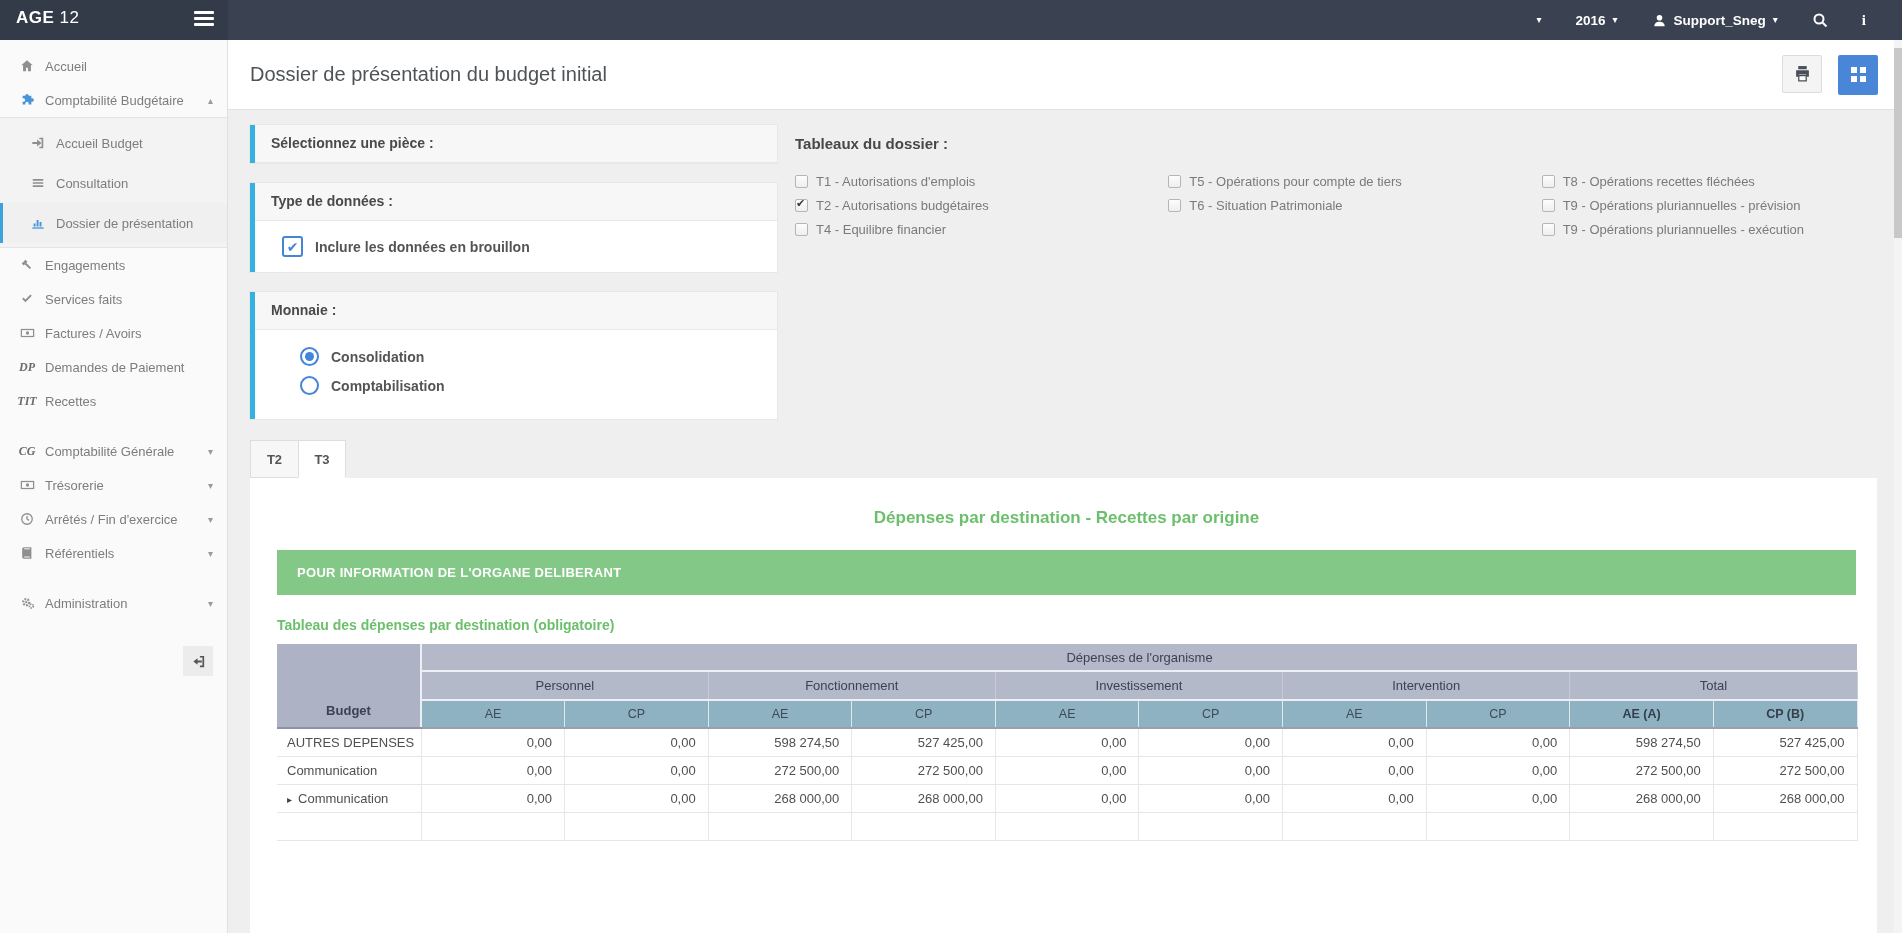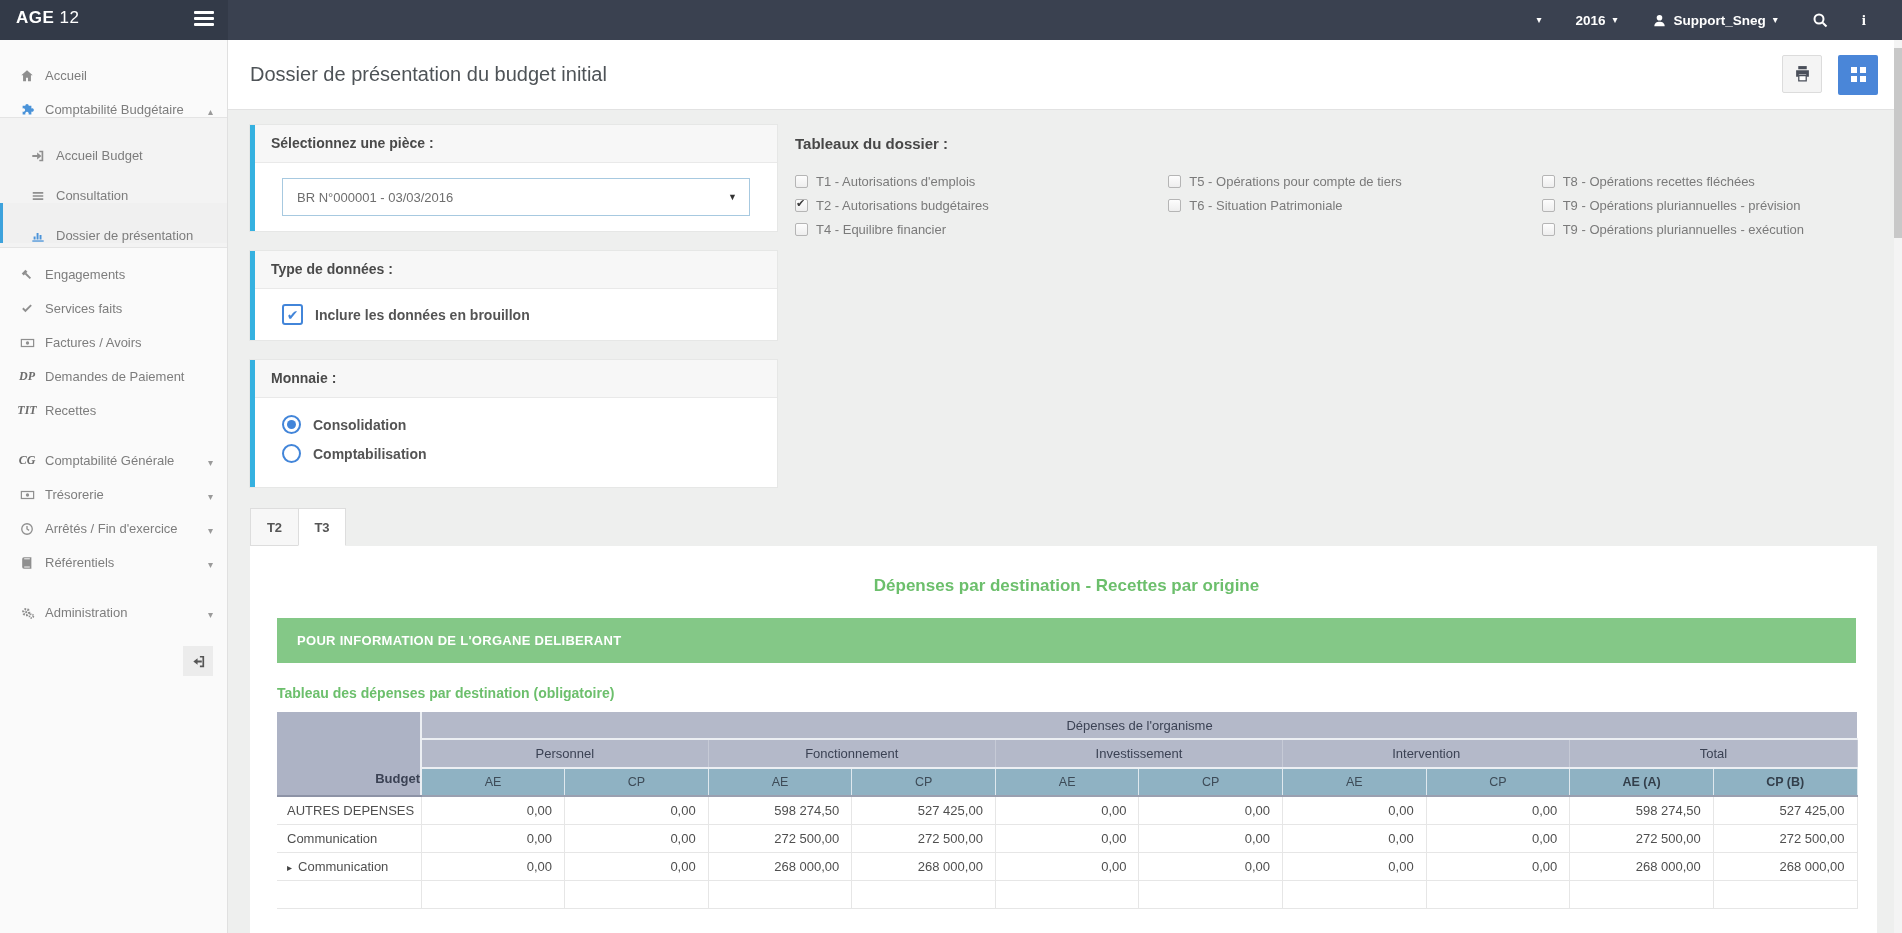--- a/index.html
+++ b/index.html
@@ -15,21 +15,21 @@
   .hamburger { position:absolute; right:14px; top:11px; width:20px; height:18px; cursor:pointer; }
   .hamburger span { display:block; height:3px; background:#fff; margin-bottom:3px; border-radius:1px; }
   .topbar-right { margin-left:auto; display:flex; align-items:center; gap:34px; padding-right:36px; color:#fff; }
   .tb-item { display:flex; align-items:center; gap:7px; font-size:13.5px; font-weight:700; color:#fff; cursor:pointer; }
   .caret { font-size:10px; color:#fff; line-height:1; }
   .tb-icon { color:#fff; }
   .info-glyph { font-weight:700; font-size:15px; font-family:"Liberation Serif",serif; }
 
   
   .sidebar { position:absolute; left:0; top:40px; width:228px; height:893px; background:#fafafa; border-right:1px solid #e0e0e0; padding-top:9px; }
-  .side-item { height:34px; display:flex; align-items:flex-end; padding-left:15px; cursor:pointer; position:relative; color:#7d7d7d; }
+  .side-item { height:34px; display:flex; align-items:center; padding-left:15px; cursor:pointer; position:relative; color:#7d7d7d; }
   .side-item .icon { width:24px; color:#8f8f8f; display:flex; justify-content:center; }
   .side-item .lbl { font-size:13px; margin-left:6px; white-space:nowrap; }
   .side-item .side-caret { position:absolute; right:14px; font-size:10px; color:#9a9a9a; }
   .side-item.gap { margin-top:16px; }
   .txt-icon { font-family:"Liberation Serif",serif; font-style:italic; font-weight:700; font-size:12px; color:#6d6d6d; }
   .submenu { background:#f3f3f3; border-top:1px solid #e4e4e4; border-bottom:1px solid #e4e4e4; padding:5px 0 4px 0; margin-top:0; }
   .submenu .side-item { height:40px; padding-left:26px; }
   .side-item.active { background:#f0f0f0; }
   .side-item.active::before { content:""; position:absolute; left:0; top:0; bottom:0; width:3px; background:#3da2dc; }
   .icon.blue, .side-item.active .icon { color:#4a93d9; }
@@ -52,21 +52,21 @@
   .panel { width:527px; border-left:5px solid #35b1e0; background:#fff; box-shadow:0 0 0 1px rgba(0,0,0,0.03); }
   .panel + .panel { margin-top:20px; }
   .panel-head { background:#f7f7f7; border-bottom:1px solid #e9e9e9; padding:10px 16px; font-size:14px; font-weight:700; color:#4a4a4a; height:38px; }
   .panel-body { background:#fff; padding:15px 27px; }
   .select-box { width:468px; height:38px; border:1px solid #a7c9e0; background:#fff; display:flex; align-items:center; padding:0 14px; cursor:pointer; position:relative; }
   .select-box .sel-text { font-size:13px; color:#6e6e6e; }
   .select-box .sel-caret { position:absolute; right:12px; font-size:9px; color:#333; }
   .chk-row { display:flex; align-items:center; }
   .chk-box { width:21px; height:21px; border:2px solid #4285d9; border-radius:3px; background:#fff; display:flex; align-items:center; justify-content:center; color:#4285d9; font-size:14px; font-weight:700; cursor:pointer; }
   .chk-lbl { margin-left:12px; font-size:14px; font-weight:700; color:#545454; }
-  .radio-row { display:flex; align-items:center; cursor:pointer; }
+  .radio-row { display:flex; align-items:center; cursor:pointer;margin-left:18px; }
   .radio-row + .radio-row { margin-top:10px; }
   .radio-circ { width:19px; height:19px; border:2px solid #4285d9; border-radius:50%; display:flex; align-items:center; justify-content:center; }
   .radio-circ.on::after { content:""; width:9px; height:9px; border-radius:50%; background:#4285d9; }
   .radio-lbl { margin-left:12px; font-size:14px; font-weight:700; color:#545454; }
   .p3-body { padding:17px 27px 24px 27px; }
 
   
   .tableaux { position:absolute; left:545px; top:0; width:1120px; }
   .tableaux-title { margin-top:10px; font-size:15px; font-weight:700; color:#474747; }
   .tableaux-cols { display:flex; margin-top:17px; }
@@ -88,21 +88,21 @@
   .sheet-note { margin-top:9px; font-size:13px; font-weight:700; color:#3f3f3f; }
 
   
   table.budget { margin-top:11px; border-collapse:collapse; table-layout:fixed; width:1580px; }
   table.budget col.c-label { width:144px; }
   table.budget col.c-num { width:143.6px; }
   .th-span { background:#b4b9c9; color:#3b4254; font-size:13px; font-weight:400; height:27px; text-align:center; border-bottom:2px solid #eceff3; }
   .th-group { background:#b4b9c9; color:#3b4254; font-size:13px; font-weight:400; height:29px; text-align:center; border-bottom:2px solid #eceff3; border-right:1px solid #c6cad6; }
   .th-sub { background:#8fb2c3; color:#3d4b57; font-size:12.5px; font-weight:400; height:28px; text-align:center; border-bottom:2px solid #9aa0b0; border-right:1px solid #dfe8ee; }
   .th-sub.bold { font-weight:700; color:#333f4b; }
-  .th-corner { background:#adb3c5; color:#3b4254; font-size:13px; font-weight:700; vertical-align:bottom; text-align:right; padding-bottom:9px; border-bottom:2px solid #8d93a6; border-right:2px solid #eceff3; }
+  .th-corner { background:#adb3c5; color:#3b4254; font-size:13px; font-weight:700; vertical-align:bottom; text-align:center; padding-bottom:9px; border-bottom:2px solid #8d93a6; border-right:2px solid #eceff3; }
   td.cell-label { font-size:13px; color:#4f4f4f; padding-left:10px; height:28px; border-right:1px solid #e6e6e6; border-bottom:1px solid #e6e6e6; background:#fff; white-space:nowrap; }
   td.cell-num { font-size:13px; color:#4f4f4f; text-align:right; padding-right:12px; border-right:1px solid #e6e6e6; border-bottom:1px solid #e6e6e6; background:#fff; }
   .expander { color:#444; font-size:10px; margin-right:6px; }
 
   
   .scrollbar { position:absolute; right:0; top:40px; width:8px; height:893px; background:#f4f4f4; z-index:40; }
   .scroll-thumb { position:absolute; left:0; top:8px; width:8px; height:190px; background:#c8c8c8; }
 </style>
 </head>
 <body>
@@ -311,26 +311,20 @@
           </span>
       </button>
     </span>
   </div>
 
   <div class="content">
     <div class="filters">
 
       <div class="panel">
         <div class="panel-head">Sélectionnez une pièce :</div>
-        <div class="panel-body">
-          <div class="select-box">
-            <span class="sel-text">BR N°000001 - 03/03/2016</span>
-            <span class="sel-caret">▼</span>
-          </div>
-        </div>
       </div>
 
       <div class="panel">
         <div class="panel-head">Type de données :</div>
         <div class="panel-body">
           <div class="chk-row">
             <span class="chk-box">✔</span>
             <span class="chk-lbl">Inclure les données en brouillon</span>
           </div>
         </div>

